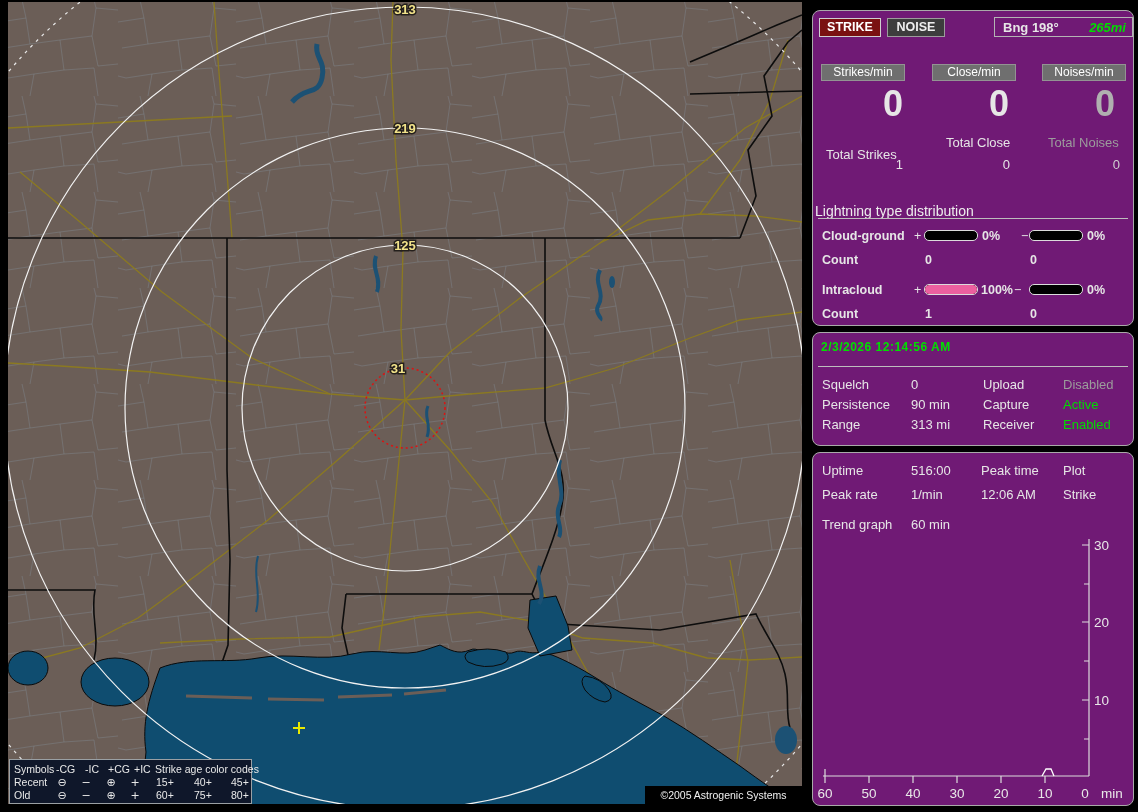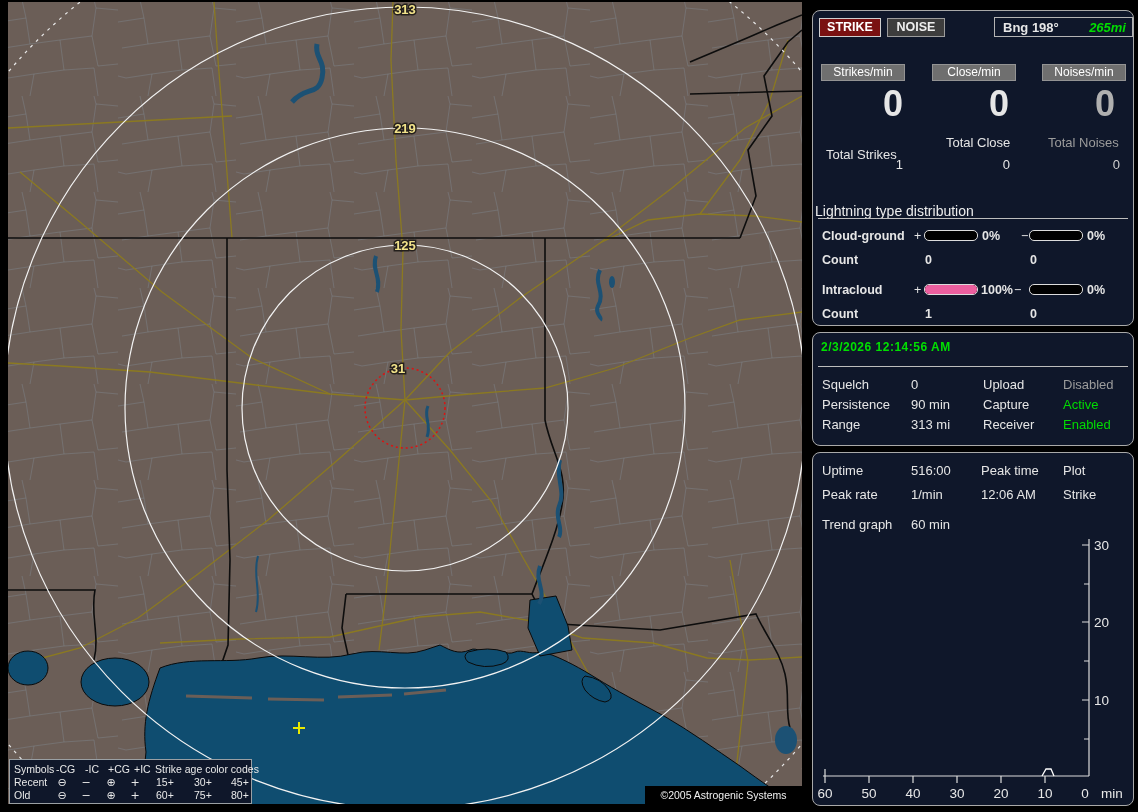--- a/index.html
+++ b/index.html
@@ -13,21 +13,21 @@
   #legend{left:9px;top:759px;width:243px;height:45px;background:#0f172a;border:1px solid #9aa0a4;box-sizing:border-box;font-size:10.5px;}
   #legend .cell{position:absolute;white-space:nowrap;color:#e8e8e8;line-height:13px;}
   #legend .sym{font-family:"DejaVu Sans",sans-serif;font-size:11px;text-align:center;width:16px;}
   .recent{color:#00e0e0;}
   .old{color:#e8e800;}
   .age0{color:#ffb400;} .age1{color:#ff8400;} .age2{color:#ff6000;}
   .age3{color:#ff7000;} .age4{color:#ff3c00;} .age5{color:#ff1e00;}
   #copybar{left:645px;top:786px;width:157px;height:18px;background:#000;color:#f0f0f0;
     font-size:10.5px;line-height:18px;text-align:center;white-space:nowrap;}
   
-  .box{position:absolute;left:812px;width:322px;background:#0f172a;border:1px solid #a9a9a9;border-radius:8px;box-sizing:border-box;}
+  .box{position:absolute;left:812px;width:322px;background:#701a75;border:1px solid #a9a9a9;border-radius:8px;box-sizing:border-box;}
   #box1{top:10px;height:316px;}
   #box2{top:332px;height:114px;}
   #box3{top:452px;height:354px;}
   .chip{position:absolute;background:#6f6f6f;border:1px solid #939393;color:#fff;
     font-size:12px;line-height:15px;text-align:center;box-sizing:border-box;}
   .btn{position:absolute;top:7px;height:19px;font-weight:bold;font-size:12.5px;line-height:17px;
     text-align:center;box-sizing:border-box;cursor:default;}
   #btn-strike{left:6px;width:62px;background:#7a1111;border:1px solid #cfcfcf;color:#fff;}
   #btn-noise{left:74px;width:58px;background:#3d3d3d;border:1px solid #9c9c9c;color:#efefef;}
   #bngbox{position:absolute;left:181px;top:6px;width:139px;height:20px;border:1px solid #b4b4b4;
@@ -154,21 +154,21 @@
   <span class="cell" style="left:98px;top:3px;">+CG</span>
   <span class="cell" style="left:124px;top:3px;">+IC</span>
   <span class="cell" style="left:145px;top:3px;">Strike age color codes</span>
 
   <span class="cell" style="left:4px;top:16px;">Recent</span>
   <span class="cell sym recent" style="left:44px;top:16px;">⊖</span>
   <span class="cell sym recent" style="left:68px;top:16px;">−</span>
   <span class="cell sym recent" style="left:93px;top:16px;">⊕</span>
   <span class="cell sym recent" style="left:117px;top:16px;">+</span>
   <span class="cell age0" style="left:146px;top:16px;">15+</span>
-  <span class="cell age1" style="left:184px;top:16px;">30+</span>
+  <span class="cell age1" style="left:184px;top:16px;">40+</span>
   <span class="cell age2" style="left:221px;top:16px;">45+</span>
 
   <span class="cell" style="left:4px;top:29px;">Old</span>
   <span class="cell sym old" style="left:44px;top:29px;">⊖</span>
   <span class="cell sym old" style="left:68px;top:29px;">−</span>
   <span class="cell sym old" style="left:93px;top:29px;">⊕</span>
   <span class="cell sym old" style="left:117px;top:29px;">+</span>
   <span class="cell age3" style="left:146px;top:29px;">60+</span>
   <span class="cell age4" style="left:184px;top:29px;">75+</span>
   <span class="cell age5" style="left:221px;top:29px;">80+</span>

